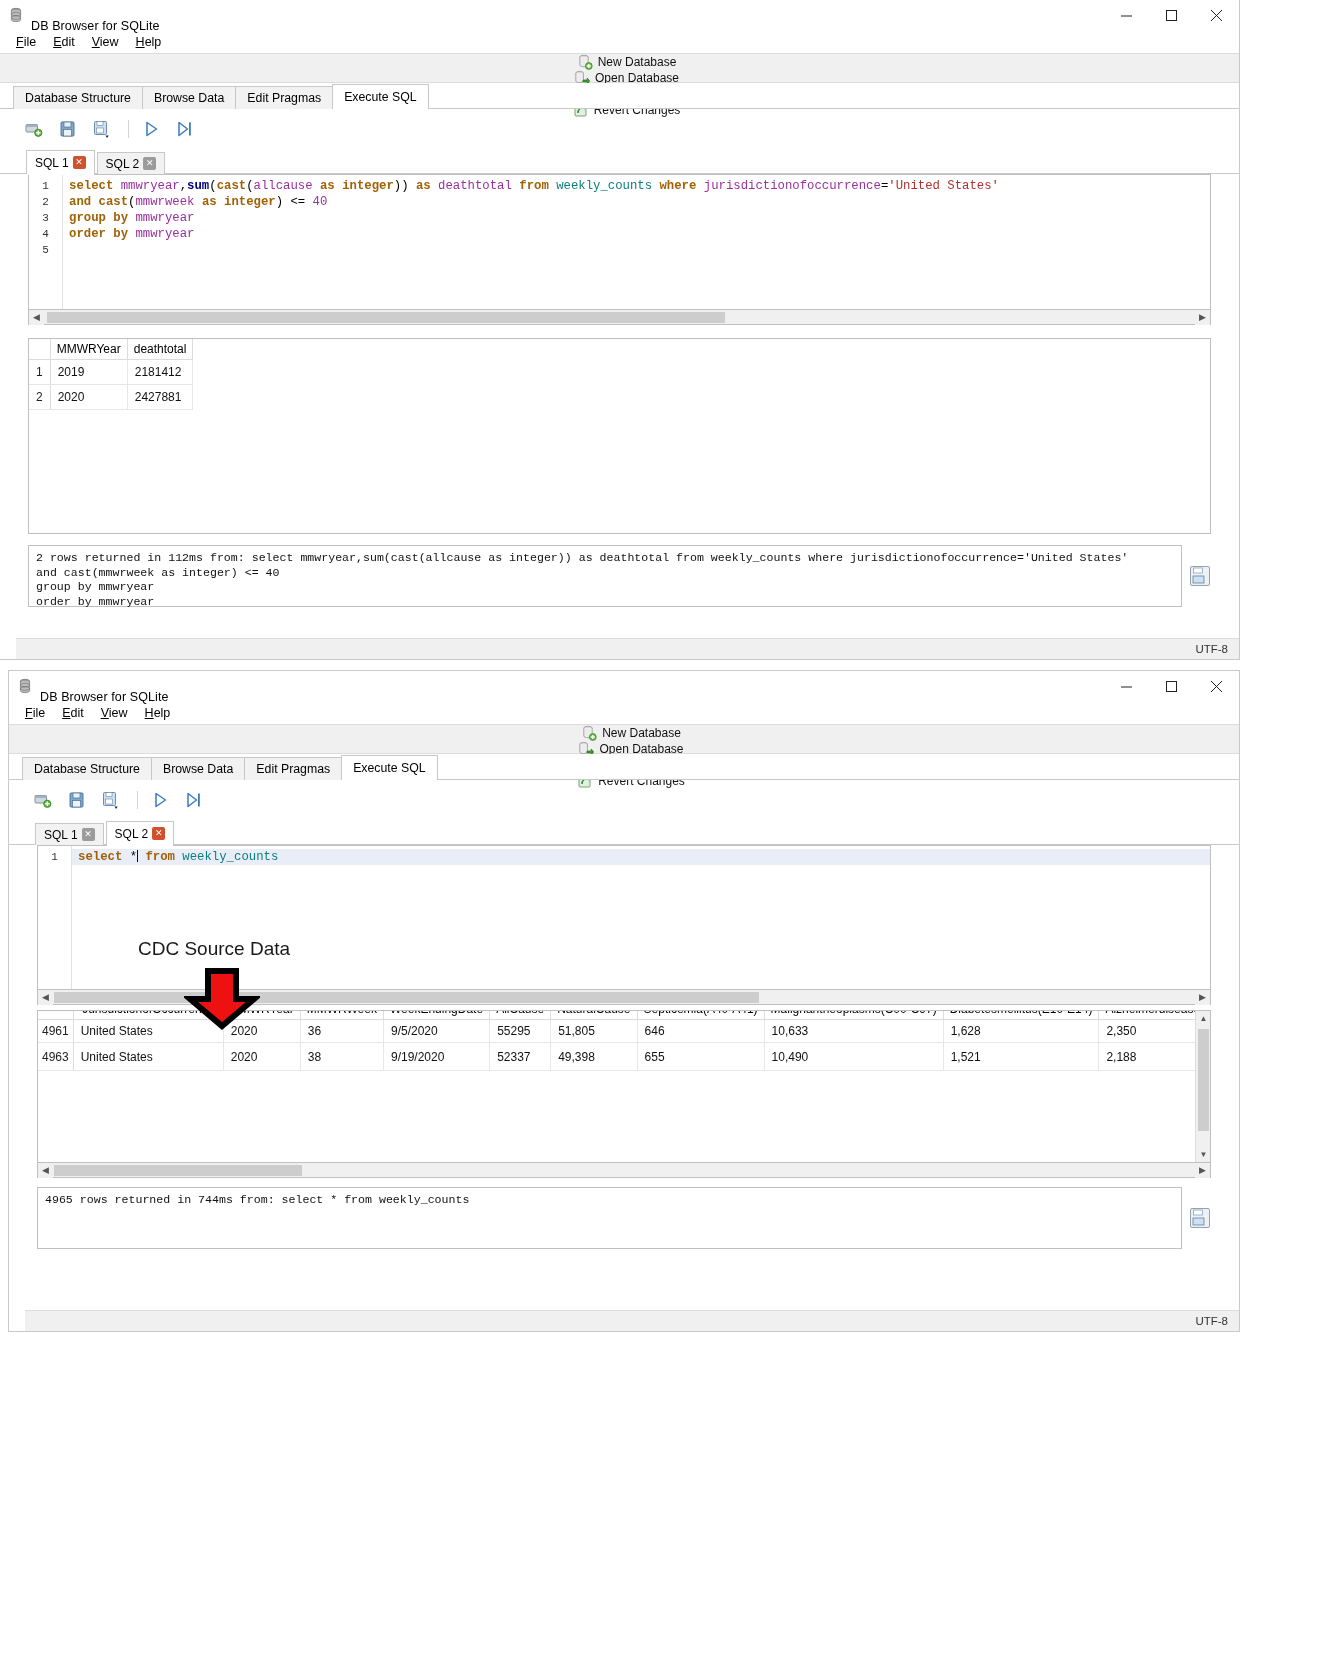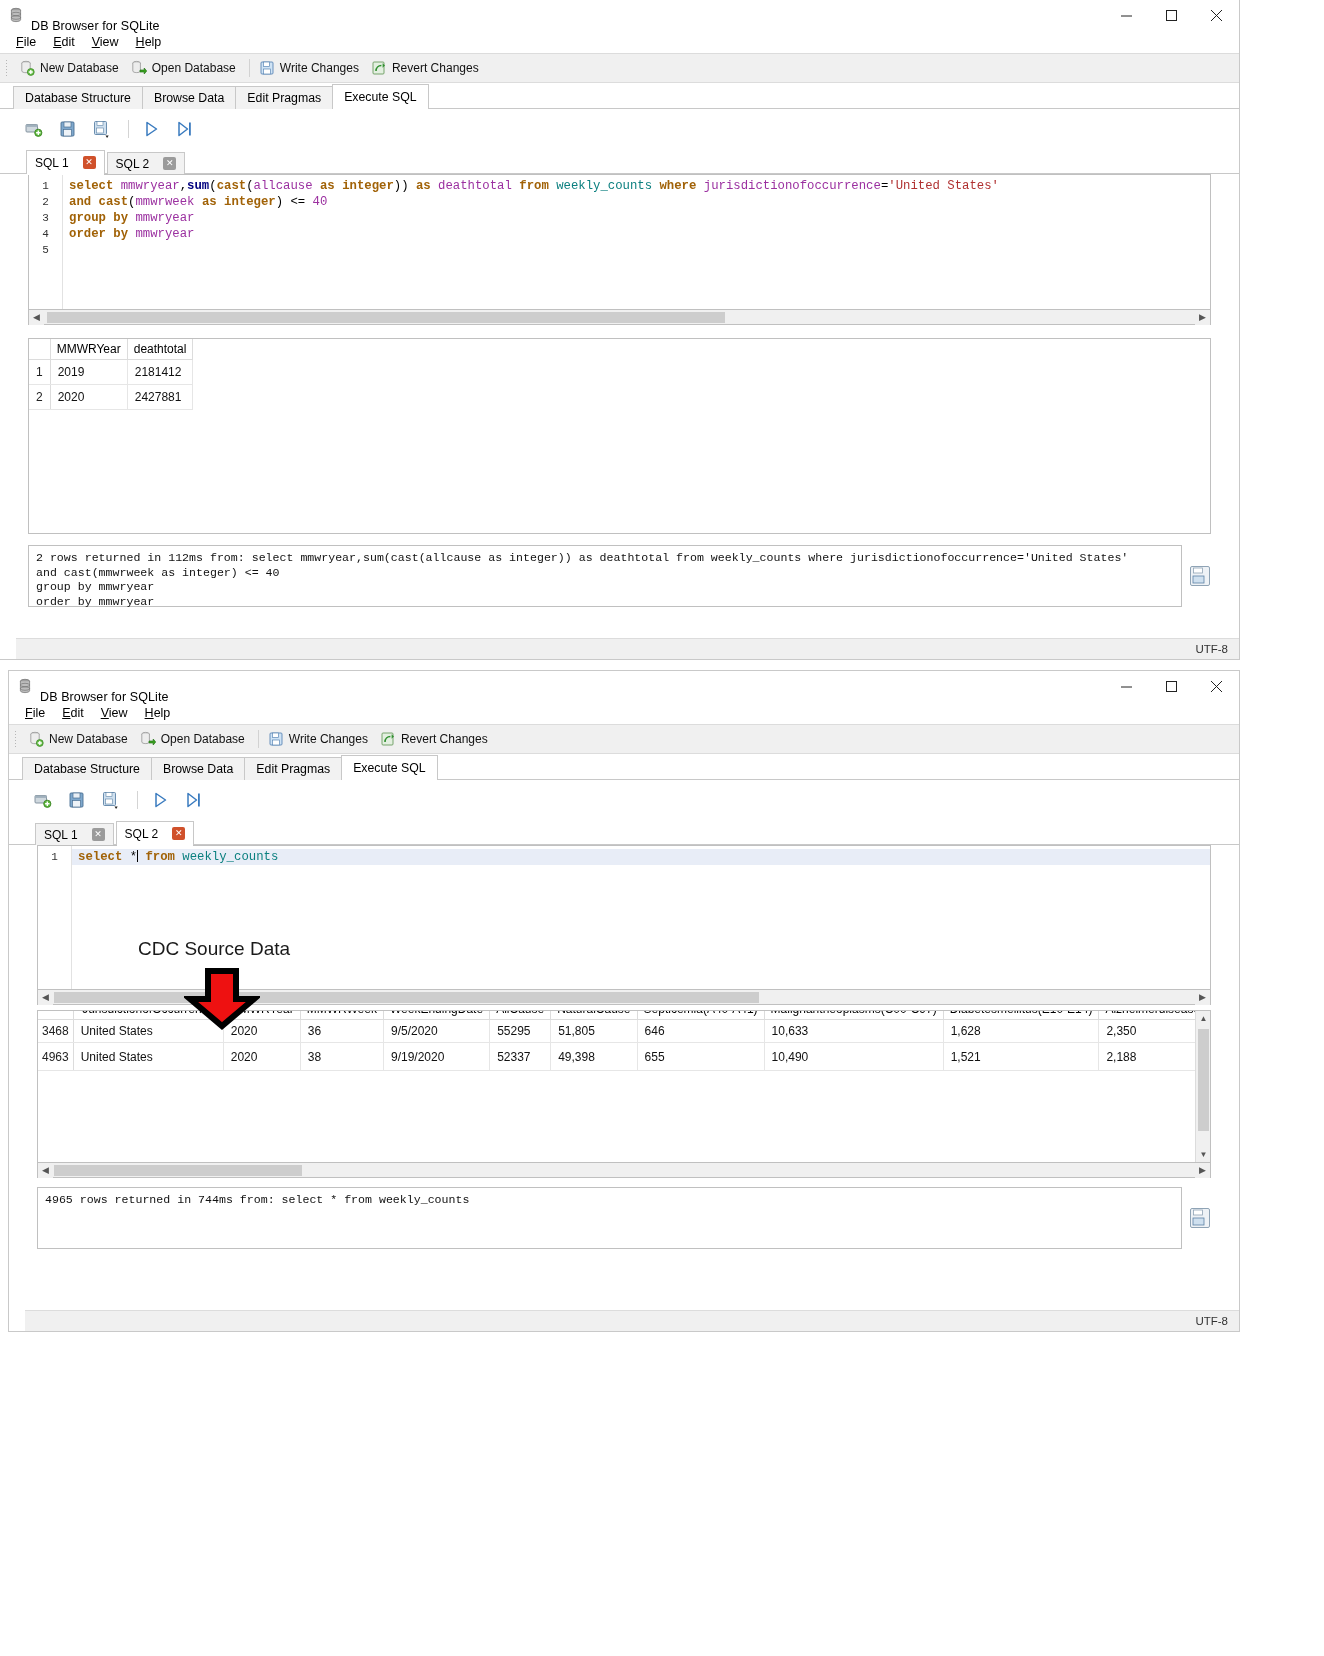--- a/index.html
+++ b/index.html
@@ -28,21 +28,21 @@
   .win-btn svg { display:block; }
 
   
   .menubar { height: 23px; display:flex; align-items:center; padding-left: 8px; background:#fff; }
   .menu-item { font-size: 12.5px; color:#000; padding: 1px 9px 1px 8px; }
   .menu-item u { text-decoration: underline; }
 
   
   .toolbar {
     height: 30px; background:#f0f0f0; border-top:1px solid #dcdcdc; border-bottom:1px solid #dcdcdc;
-    display:flex; align-items:center; padding-left: 5px;
+    display:flex; align-items:center; padding-left: 18px; flex-direction: column;
   }
   .grip { width: 4px; height: 18px; margin-right: 6px;
     background-image: radial-gradient(#b0b0b0 37%, transparent 38%);
     background-size: 3px 3px; opacity:.9; }
   .tb-btn { display:flex; align-items:center; height: 24px; padding: 0 8px 0 4px; font-size: 12px; color:#111; }
   .tb-btn .ico { width: 16px; height: 16px; margin-right: 5px; flex:0 0 auto; }
   .tb-sep { width: 1px; height: 18px; background:#d2d2d2; margin: 0 5px; }
 
   
   .tabstrip { height: 26px; background:#ffffff; display:flex; align-items:flex-end; padding-left: 13px;
@@ -59,21 +59,21 @@
 
   
   .sqltools { height: 34px; display:flex; align-items:center; padding-left: 12px; background:#fff; }
   .sqltools .ico { width: 20px; height: 20px; margin-right: 14px; }
   .sqltools .vsep { width:1px; height: 18px; background:#d4d4d4; margin: 0 12px 0 2px; }
 
   
   .sqltabs { display:flex; align-items:flex-end; height: 25px; padding-left: 24px; position:relative; }
   .sqltabs:after { content:""; position:absolute; left:0; right:0; bottom:0; height:1px; background:#c8c8c8; }
   .sqltab {
-    display:flex; align-items:center; gap:14px;
+    display:flex; align-items:center; gap:4px;
     font-size: 12px; color:#000; height:22px; padding: 0 8px;
     border:1px solid #c8c8c8; border-bottom:none; background:#f2f2f2;
     margin-right: 2px; position: relative; z-index:2;
   }
   .sqltab.active { background:#fff; height:24px; z-index:4; }
   .sqltab.active:after { content:""; position:absolute; left:0; right:0; bottom:-1px; height:2px; background:#fff; }
   .xbox { width: 13px; height: 13px; border-radius:2px; display:flex; align-items:center; justify-content:center;
           font-size: 9px; color:#fff; font-family:"Liberation Sans", sans-serif; line-height:1; }
   .xbox.grey { background:#9b9b9b; }
   .xbox.red  { background:#d0512b; }
@@ -528,21 +528,21 @@
                     <th style="min-width: 48px;">AllCause</th>
                     <th style="min-width: 70px;">NaturalCause</th>
                     <th style="min-width: 112px;">Septicemia(A40-A41)</th>
                     <th style="min-width: 172px;">Malignantneoplasms(C00-C97)</th>
                     <th style="min-width: 132px;">Diabetesmellitus(E10-E14)</th>
                     <th style="min-width: 124px;">Alzheimerdisease(G30)</th>
                   </tr>
                 </thead>
                 <tbody>
                   <tr style="height: 14px; vertical-align: bottom;">
-                    <td class="rownum">3468</td>
+                    <td class="rownum">4961</td>
                     <td>United States</td>
                     <td>2020</td>
                     <td>36</td>
                     <td>9/5/2020</td>
                     <td>55295</td>
                     <td>51,805</td>
                     <td>646</td>
                     <td>10,633</td>
                     <td>1,628</td>
                     <td>2,350</td>

